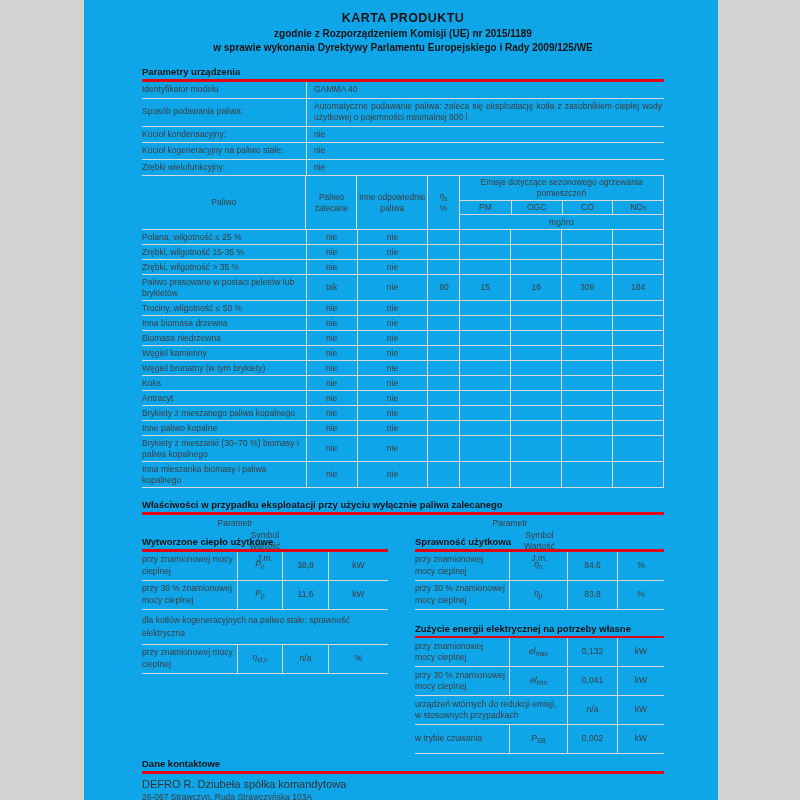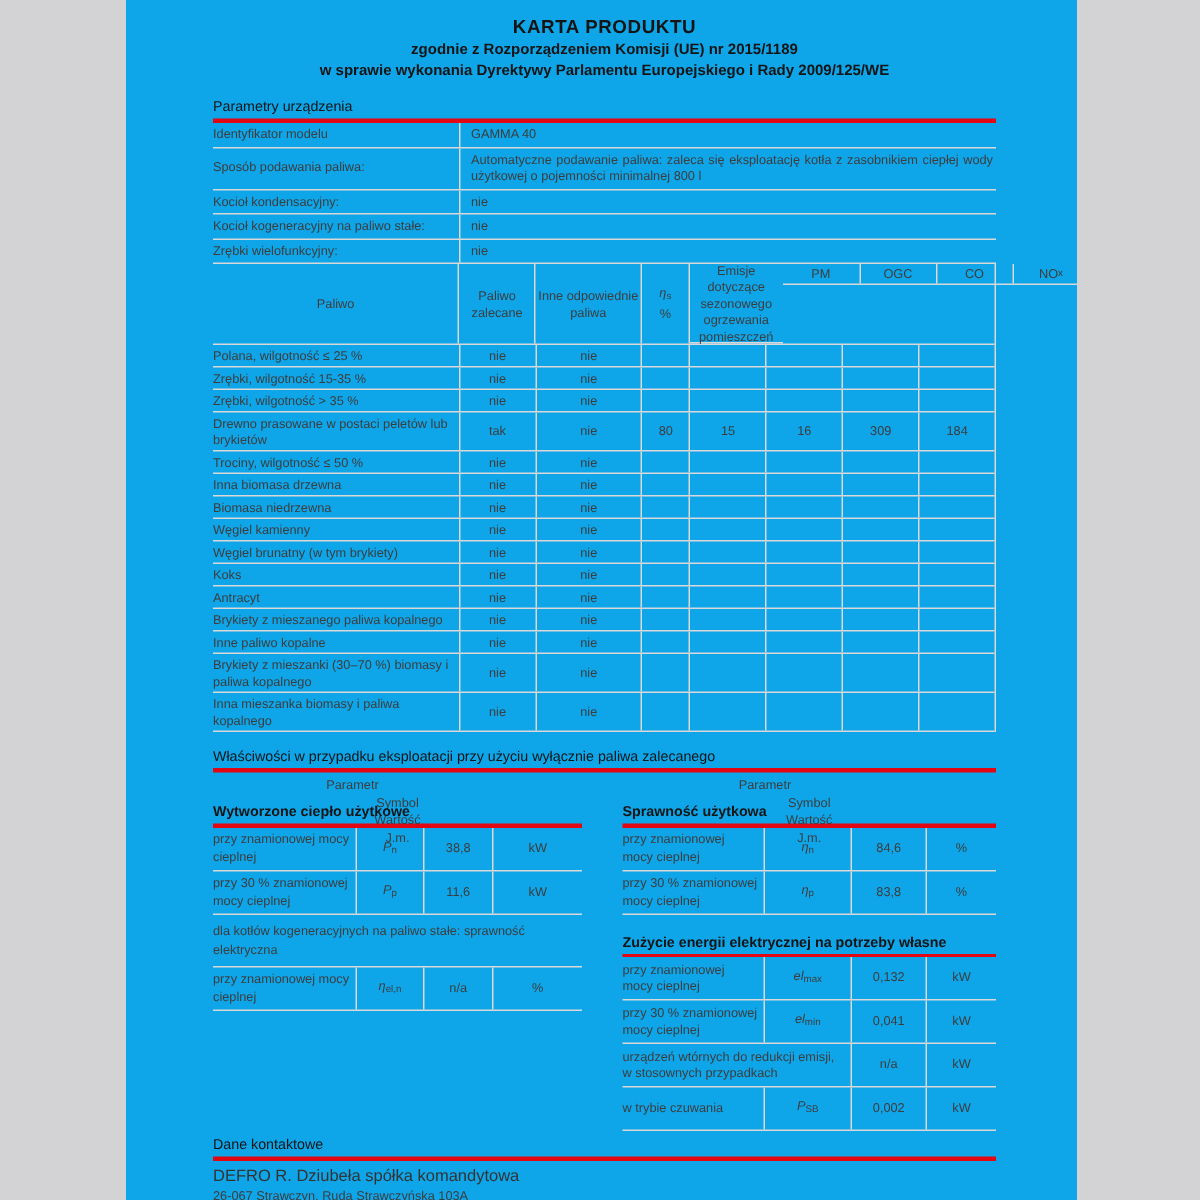--- a/index.html
+++ b/index.html
@@ -11,38 +11,38 @@
   *{box-sizing:border-box;margin:0;padding:0;}
   html,body{width:800px;height:800px;}
   body{background:#d3d3d5;font-family:"Liberation Sans",sans-serif;position:relative;}
   .page{position:absolute;left:84px;top:0;width:634px;height:800px;background:#0ea5e9;overflow:hidden;}
   .content{padding:10px 54px 0 58px;color:var(--tx);}
 
   .doc-head{text-align:center;color:var(--bold);}
   .doc-title{font-size:12.5px;font-weight:700;letter-spacing:.4px;line-height:17px;}
   .doc-sub{font-size:10px;font-weight:700;line-height:14px;}
 
-  .sec{font-size:9.5px;font-weight:400;color:var(--bold);margin-top:11px;line-height:12px;}
+  .sec{font-size:9.5px;font-weight:700;color:var(--bold);margin-top:11px;line-height:12px;}
   .redline{height:3px;background:var(--red);margin-top:1px;}
   .redline2{height:2.5px;background:var(--red);margin-top:1px;}
 
   
   .drow{display:flex;border-bottom:1px solid var(--ln);font-size:8.5px;line-height:11.5px;}
   .dlabel{width:164px;padding:2px 6px 2px 0;display:flex;align-items:center;}
   .dvalue{flex:1;border-left:1px solid var(--ln);padding:2px 2px 2px 7px;display:flex;align-items:center;text-align:justify;}
 
   
   .ftable{border-right:1px solid var(--ln);}
   .fhead{display:flex;border-bottom:1px solid var(--ln);font-size:8.5px;line-height:11px;height:54px;}
   .fh{display:flex;align-items:center;justify-content:center;text-align:center;}
   .w-lab{width:164px;}
   .w-zal{width:51px;border-left:1px solid var(--ln);}
   .w-inne{width:71px;border-left:1px solid var(--ln);}
   .w-eta{width:32px;border-left:1px solid var(--ln);}
-  .femis{width:204px;border-left:1px solid var(--ln);display:flex;flex-direction:row;}
+  .femis{width:204px;border-left:1px solid var(--ln);display:flex;flex-direction:column;}
   .femis-title{border-bottom:1px solid var(--ln);flex:1;display:flex;align-items:center;justify-content:center;text-align:center;padding:0 6px;}
   .femis-cols{display:flex;border-bottom:1px solid var(--ln);height:14px;}
   .femis-col{width:51px;display:flex;align-items:center;justify-content:center;}
   .femis-col + .femis-col{border-left:1px solid var(--ln);}
   .femis-unit{height:14px;display:flex;align-items:center;justify-content:center;}
   .frow{display:flex;border-bottom:1px solid var(--ln);font-size:8.5px;line-height:11px;min-height:14.5px;}
   .fl{width:164px;display:flex;align-items:center;padding:1.5px 6px 1.5px 0;}
   .fc{display:flex;align-items:center;justify-content:center;border-left:1px solid var(--ln);}
   .fz{width:51px;}
   .fi{width:71px;}
@@ -163,21 +163,21 @@
         <div class="fl">Zrębki, wilgotność &gt; 35 %</div>
         <div class="fc fz">nie</div>
         <div class="fc fi">nie</div>
         <div class="fc fe"></div>
         <div class="fc fm"></div>
         <div class="fc fm"></div>
         <div class="fc fm"></div>
         <div class="fc fm"></div>
       </div>
       <div class="frow">
-        <div class="fl">Drewno prasowane w postaci peletów lub brykietów</div>
+        <div class="fl">Paliwo prasowane w postaci peletów lub brykietów</div>
         <div class="fc fz">tak</div>
         <div class="fc fi">nie</div>
         <div class="fc fe">80</div>
         <div class="fc fm">15</div>
         <div class="fc fm">16</div>
         <div class="fc fm">309</div>
         <div class="fc fm">184</div>
       </div>
       <div class="frow">
         <div class="fl">Trociny, wilgotność ≤ 50 %</div>

